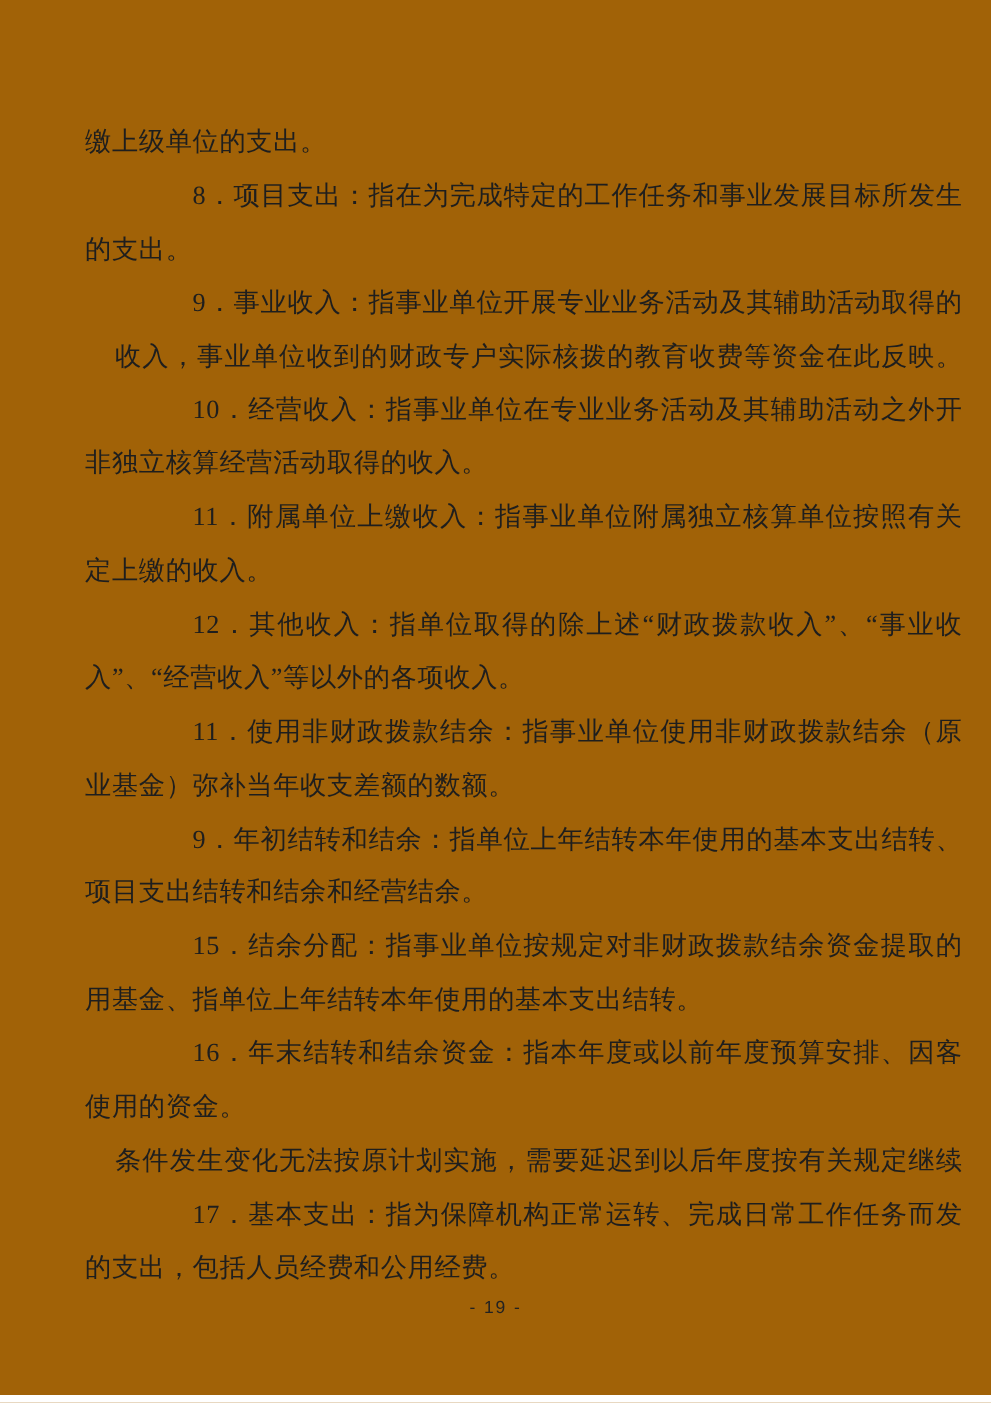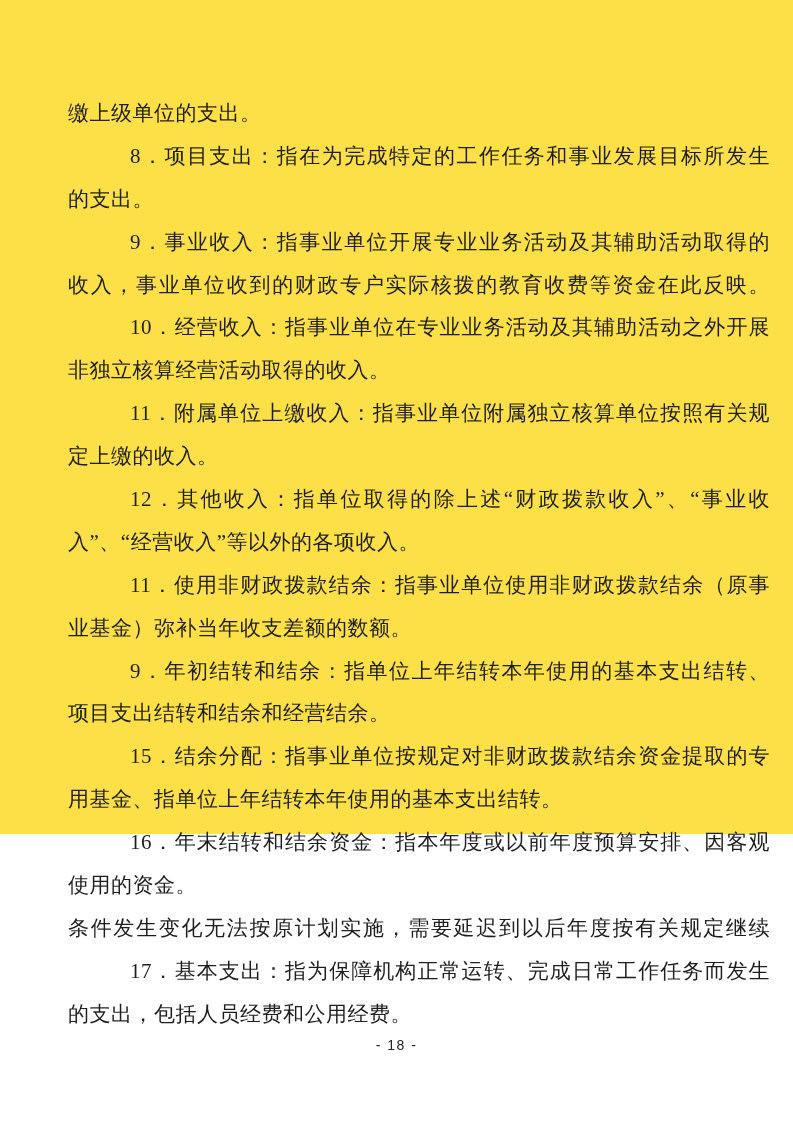--- a/index.html
+++ b/index.html
@@ -9,22 +9,22 @@
     background: #ffffff;
   }
   body {
     width: 793px;
     height: 1122px;
     overflow: hidden;
   }
   .page {
     position: relative;
     width: 793px;
-    height: 834px;
-    background: #fde047;
+    height: 1116px;
+    background: #a16207;
     font-family: "Liberation Serif", "DejaVu Serif", serif;
     color: #1e1e1e;
   }
   .text-block {
     position: absolute;
     left: 68px;
     top: 92px;
     width: 702px;
   }
   .para {
@@ -36,20 +36,21 @@
     line-height: 42.9px;
     height: 42.9px;
     letter-spacing: 0.5px;
     white-space: normal;
     overflow: hidden;
     text-align: left;
   }
   .line.fill {
     text-align: justify;
     text-align-last: justify;
+    margin-left: 24px;
   }
   .line.indent {
     text-indent: 62px;
   }
   .page-number {
     position: absolute;
     left: 0;
     top: 1037px;
     width: 100%;
     text-align: center;
@@ -115,14 +116,14 @@
       <div class="line fill">条件发生变化无法按原计划实施，需要延迟到以后年度按有关规定继续</div>
     </div>
 
     <div class="para">
       <div class="line indent fill">17．基本支出：指为保障机构正常运转、完成日常工作任务而发生</div>
       <div class="line">的支出，包括人员经费和公用经费。</div>
     </div>
 
   </div>
 
-  <div class="page-number">- 18 -</div>
+  <div class="page-number">- 19 -</div>
 </div>
 
 </body></html>

